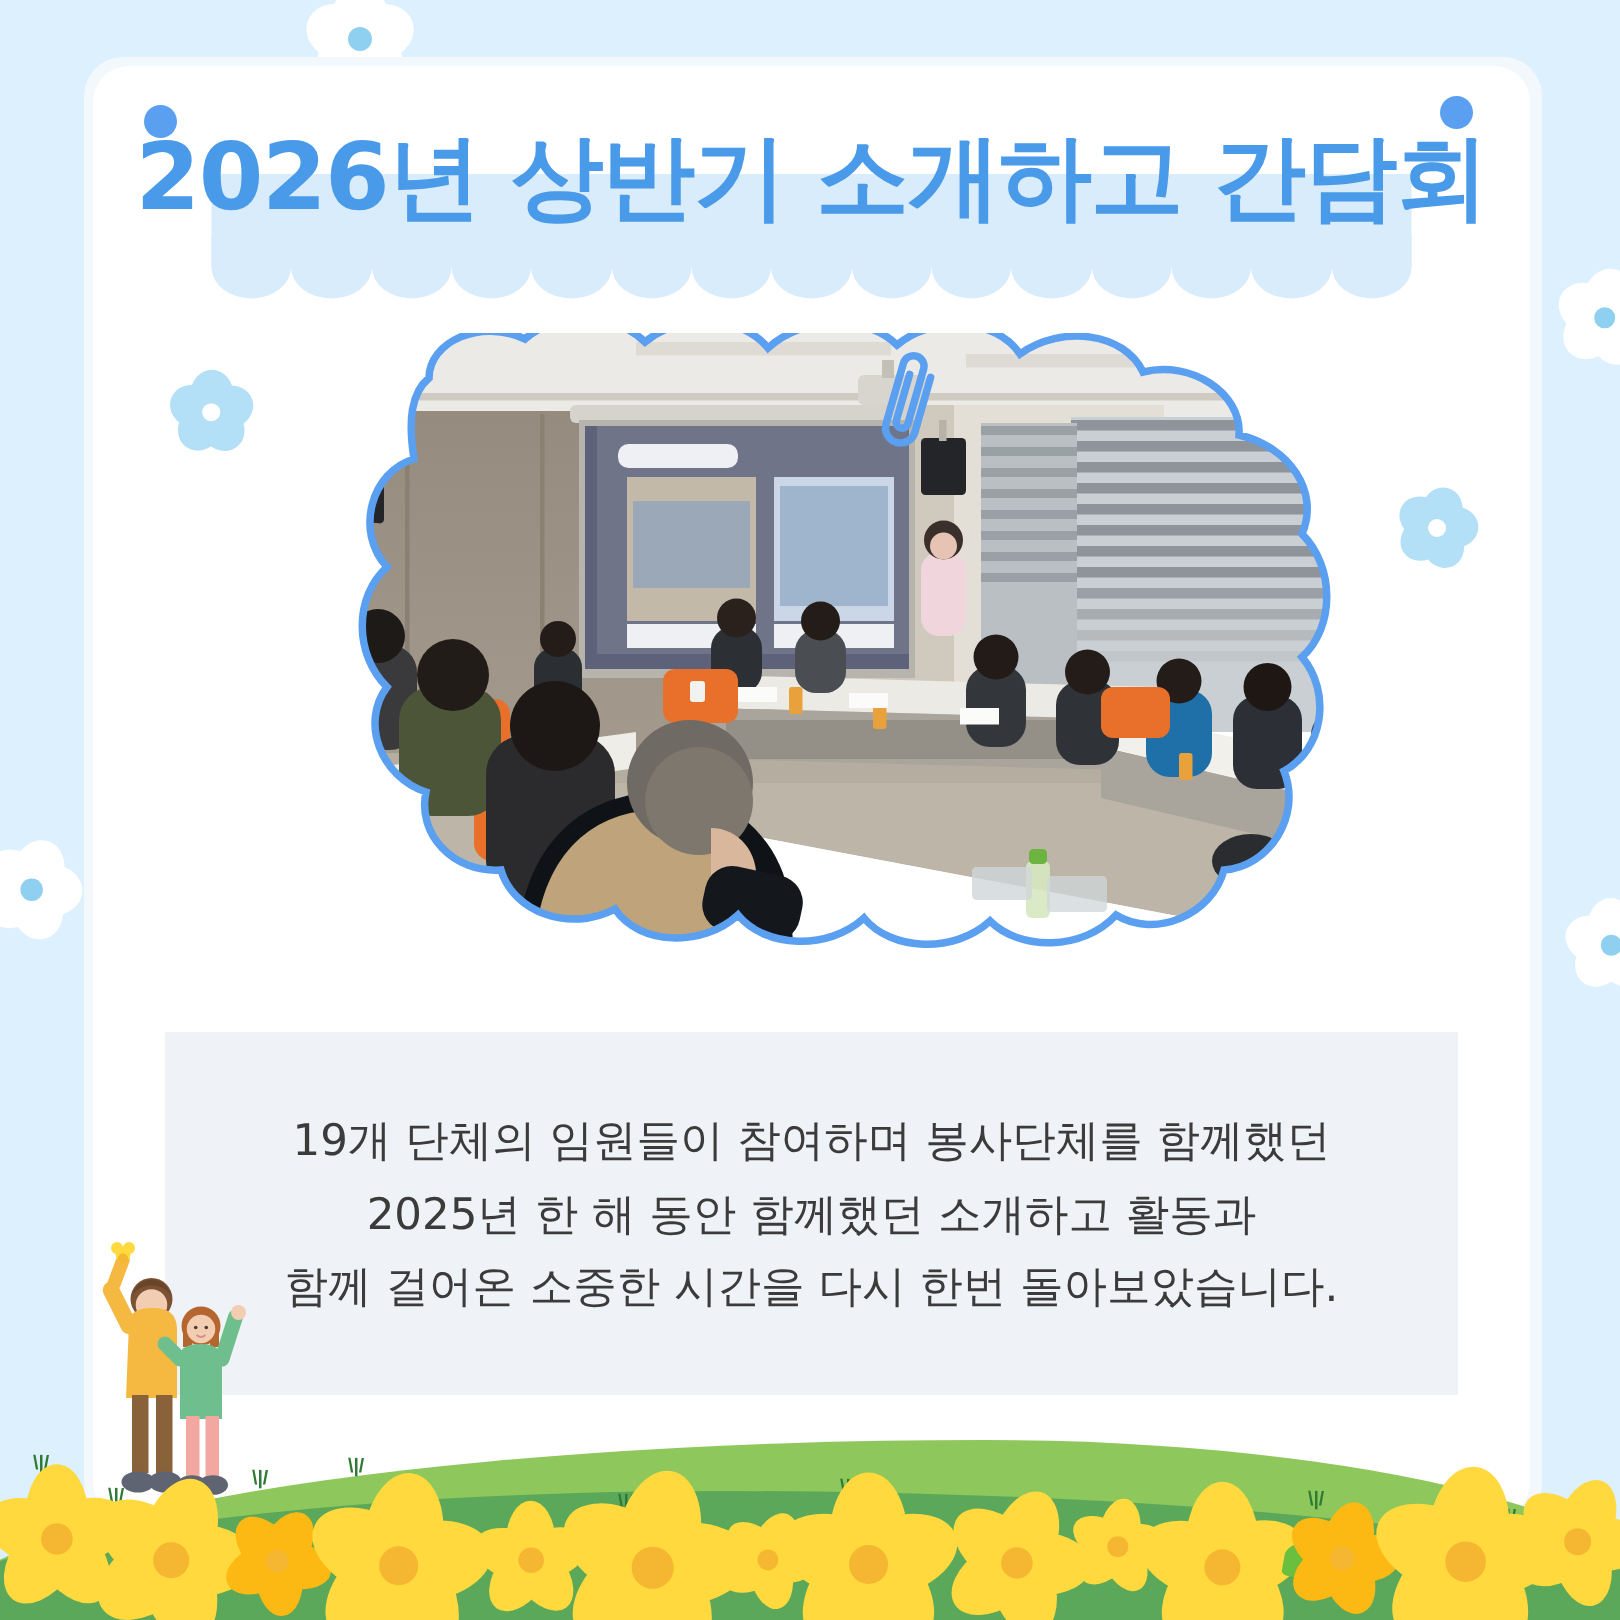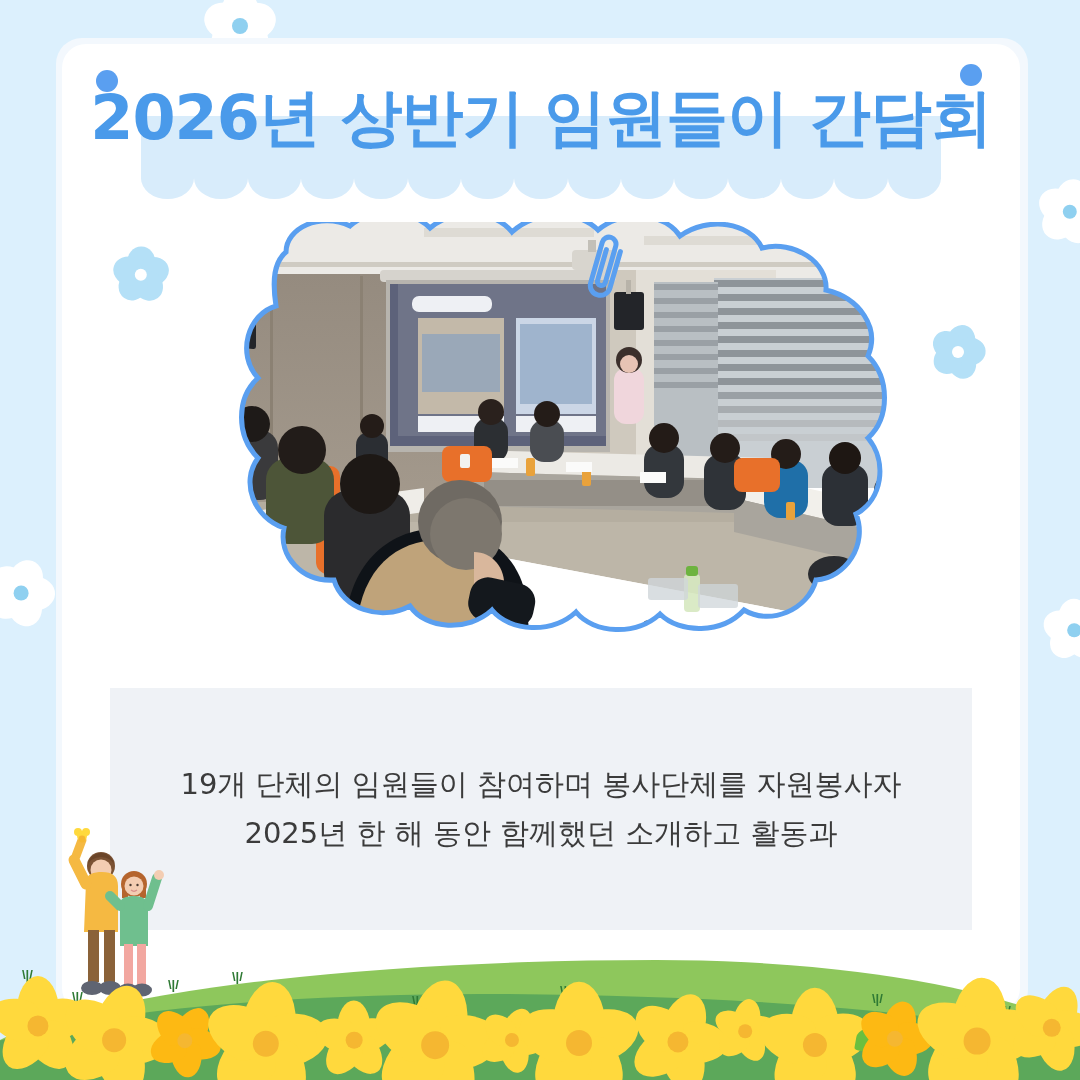--- a/index.html
+++ b/index.html
@@ -149,21 +149,21 @@
             <span></span>
             <span></span>
             <span></span>
           <span></span>
             <span></span>
             <span></span>
             <span></span>
             <span></span>
         </div>
       </div>
-      <div class="title-text">2026년 상반기 임원들이 간담회</div>
+      <div class="title-text">2026년 상반기 소개하고 간담회</div>
     </div>
 
     <div class="dot" style="left:34px;top:26px;"></div>
     <div class="dot" style="left:898px;top:20px;"></div>
 
     <div class="bg-flower" style="left:48px;top:200px;width:62px;height:62px;">
       <div class="petal-flower">
         <i style="background:#b4e0f7;transform:translate(-50%,-100%) rotate(0deg);"></i>
         <i style="background:#b4e0f7;transform:translate(-50%,-100%) rotate(72deg);"></i>
         <i style="background:#b4e0f7;transform:translate(-50%,-100%) rotate(144deg);"></i>
@@ -373,22 +373,23 @@
     </div>
 
     <div class="clip">
       <svg width="46" height="78" viewBox="0 0 46 78">
         <path d="M33,18 L33,56 a10,10 0 0 1 -20,0 L13,14 a7,7 0 0 1 14,0 L27,52
                  a4,4 0 0 1 -8,0 L19,20" fill="none" stroke="#5a9ff0" stroke-width="5" stroke-linecap="round" stroke-linejoin="round"></path>
       </svg>
     </div>
 
     <div class="desc">
-      <p>19개 단체의 임원들이 참여하며 봉사단체를 자원봉사자</p>
+      <p>19개 단체의 임원들이 참여하며 봉사단체를 함께했던</p>
       <p>2025년 한 해 동안 함께했던 소개하고 활동과</p>
+      <p>함께 걸어온 소중한 시간을 다시 한번 돌아보았습니다.</p>
     </div>
 
   </div>
 
   <div class="couple">
     <svg width="130" height="180" viewBox="0 0 130 180">
 
       <path d="M24,34 L30,18" stroke="#f5b942" stroke-width="9" stroke-linecap="round"></path>
       <circle cx="30" cy="14" r="5" fill="#ffd93d"></circle>
       <circle cx="26" cy="10" r="4" fill="#ffd93d"></circle>

